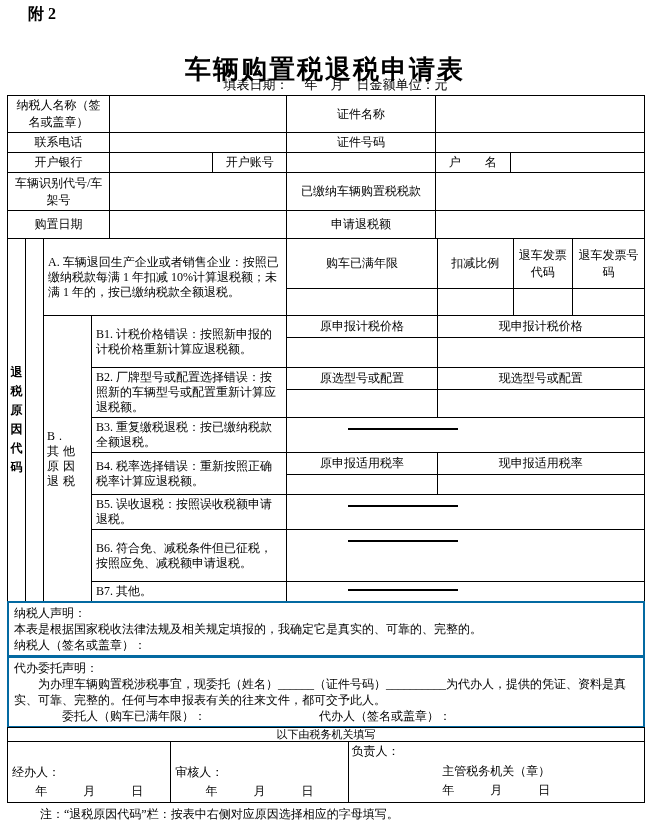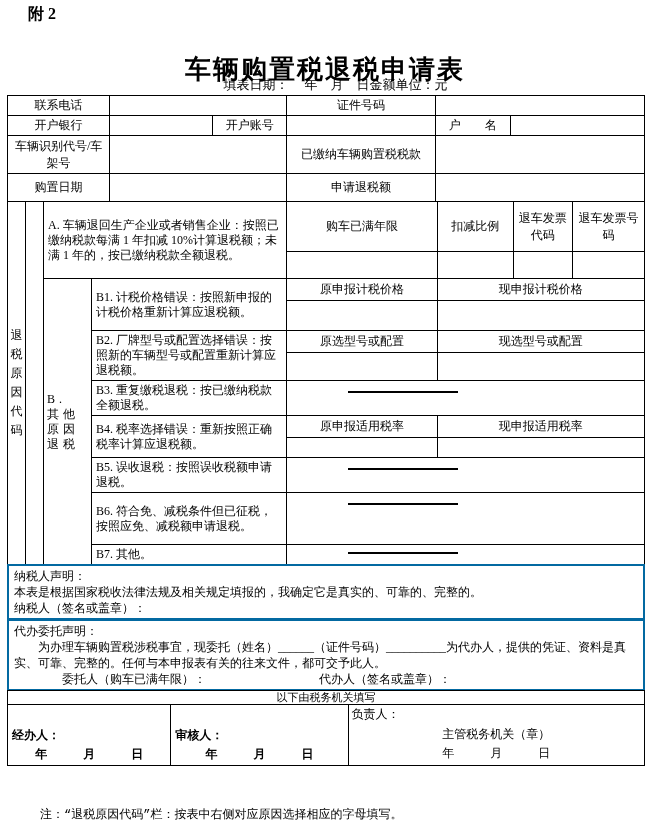--- a/index.html
+++ b/index.html
@@ -10,36 +10,36 @@
   .subhead{position:absolute;left:7px;top:76px;width:637px;font-size:13px;display:flex;justify-content:center;}
   .subhead .left{margin-left:60px;}
   .subhead .left .dt{margin-left:16px;}
   .subhead .right{margin-right:40px;}
   .formwrap{position:absolute;left:7px;top:96px;width:638px;}
   table{width:100%;border-collapse:collapse;table-layout:fixed;margin-top:-1px;}
   td{border:1px solid #000;font-size:12px;padding:1px 3px;vertical-align:middle;overflow:hidden;}
   td.lab{text-align:center;}
   td.desc{text-align:left;padding:2px 4px;line-height:15px;vertical-align:middle;}
   td.val{background:#fff;}
-  td.vert{text-align:center;line-height:19px;padding:0 2px;}
+  td.vert{text-align:center;line-height:19px;padding:0 2px;font-weight:bold;}
   td.blab{text-align:left;letter-spacing:4px;line-height:15px;padding:0 3px;}
   td.dashcell{vertical-align:top;text-align:left;}
   .dashline{display:block;width:110px;margin:9px 0 0 58px;border-top:2px solid #000;height:0;}
   .block{border:2px solid #0369a1;margin-top:-1px;font-size:12px;line-height:16px;padding:2px 5px;}
   .agentbody{text-indent:2em;}
   .signrow .p2{margin-left:110px;margin-top:48px;}
   .officetitle{border:1px solid #000;margin-top:-1px;text-align:center;font-size:11px;line-height:13px;padding:0;}
-  .bcell{height:56px;vertical-align:bottom;padding:2px 4px;font-weight:bold;}
+  .bcell{height:56px;vertical-align:bottom;padding:2px 4px;}
   .bcell .who{text-align:left;}
   .bcell .date{text-align:center;margin-top:2px;}
   .dircell{vertical-align:top;}
   .dircell .who{text-align:left;}
   .dircell .auth{text-align:center;margin-top:3px;}
   .dircell .date{text-align:center;margin-top:2px;}
-  .note{position:absolute;left:40px;top:806px;font-size:12px;font-family:Liberation Mono, monospace;}
+  .note{position:absolute;left:40px;top:806px;font-size:12px;}
 </style>
 </head>
 <body>
 
 <div class="page">
 
   <div class="attach">附 2</div>
   <div class="title">车辆购置税退税申请表</div>
 
   <div class="subhead">
@@ -52,20 +52,26 @@
     <table>
       <colgroup>
           <col style="width:102px">
           <col style="width:103px">
           <col style="width:74px">
           <col style="width:148px">
           <col style="width:75px">
           <col style="width:134px">
         </colgroup>
       <tbody>
+          <tr style="height:34px">
+        <td class="lab">纳税人名称（签名或盖章）</td>
+        <td class="val" colspan="2"></td>
+        <td class="lab">证件名称</td>
+        <td class="val" colspan="2"></td>
+      </tr>
       <tr style="height:20px">
         <td class="lab">联系电话</td>
         <td class="val" colspan="2"></td>
         <td class="lab">证件号码</td>
         <td class="val" colspan="2"></td>
       </tr>
       <tr style="height:20px">
         <td class="lab">开户银行</td>
         <td class="val"></td>
         <td class="lab">开户账号</td>

